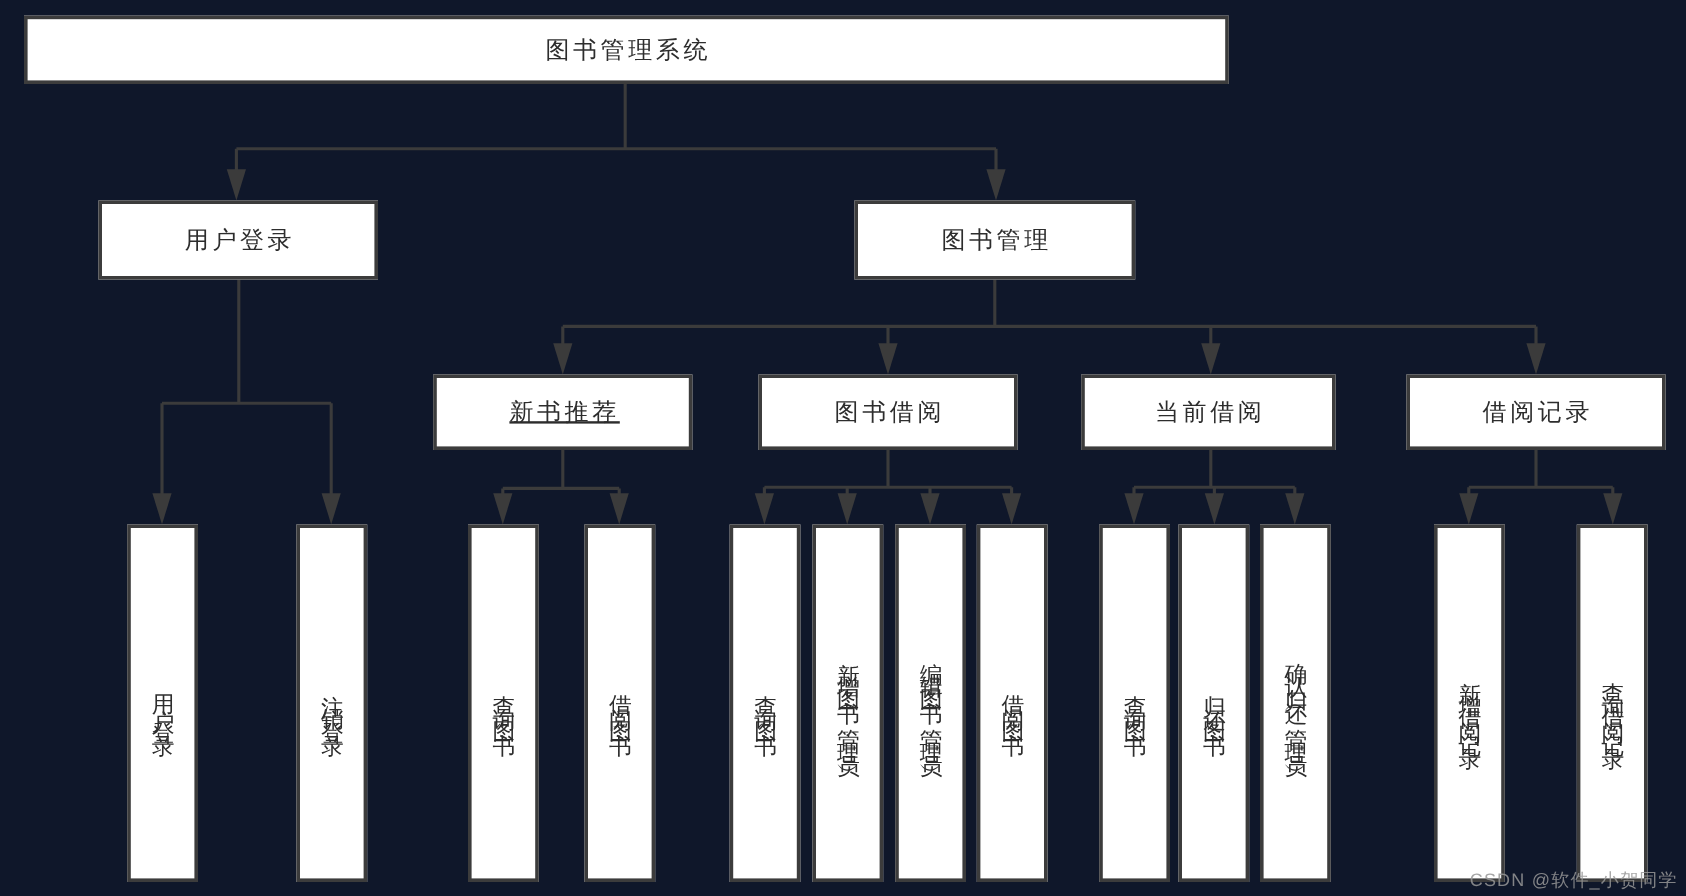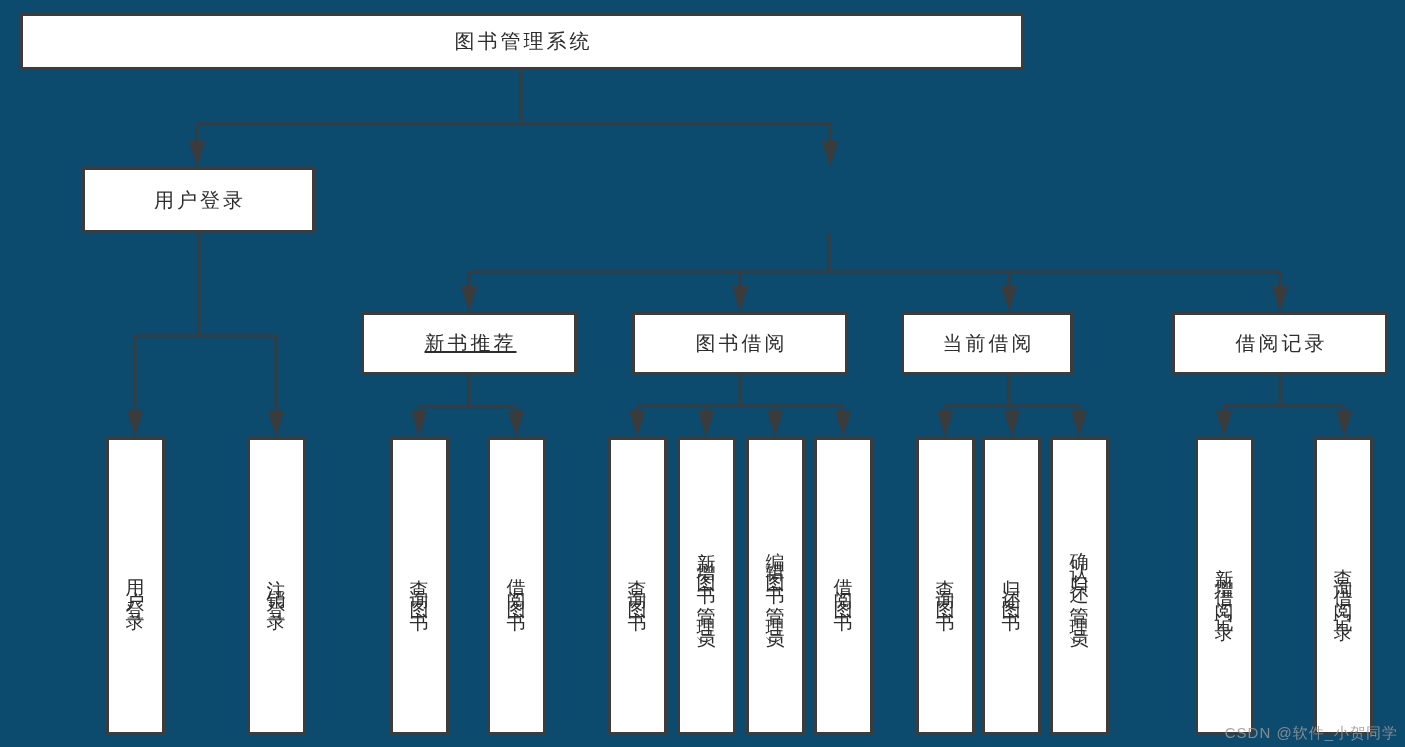--- a/index.html
+++ b/index.html
@@ -1,20 +1,20 @@
 <!DOCTYPE html>
 <html><head>
 <meta charset="utf-8">
 <style>
   html, body { margin: 0; padding: 0; background: #ffffff; }
   .canvas {
     position: relative;
     width: 1405px;
     height: 747px;
-    background: #0c4a6e;
+    background: #0f172a;
     font-family: "Liberation Sans", sans-serif;
     overflow: hidden;
   }
   .connectors { position: absolute; left: 0; top: 0; }
   .ln { fill: none; stroke: #3b3b3b; stroke-width: 2.6; }
   .ah { fill: #3b3b3b; stroke: none; }
   .box {
     position: absolute;
     box-sizing: border-box;
     background: #ffffff;
@@ -74,24 +74,25 @@
     <polygon class="ah" points="937,411 953,411 945,437"></polygon>
     <polygon class="ah" points="1004,411 1020,411 1012,437"></polygon>
     <polygon class="ah" points="1071,411 1087,411 1079,437"></polygon>
     <polygon class="ah" points="1216,411 1232,411 1224,437"></polygon>
     <polygon class="ah" points="1336,411 1352,411 1344,437"></polygon>
   </svg>
 
   <div class="box h" style="left:20px; top:13px; width:1004px; height:57px;">图书管理系统</div>
 
   <div class="box h" style="left:82px; top:167px; width:233px; height:66px;">用户登录</div>
+  <div class="box h" style="left:712px; top:167px; width:234px; height:66px;">图书管理</div>
 
   <div class="box h" style="left:361px; top:312px; width:216px; height:63px;text-decoration:underline;">新书推荐</div>
   <div class="box h" style="left:632px; top:312px; width:216px; height:63px;">图书借阅</div>
-  <div class="box h" style="left:901px; top:312px; width:172px; height:63px;">当前借阅</div>
+  <div class="box h" style="left:901px; top:312px; width:212px; height:63px;">当前借阅</div>
   <div class="box h" style="left:1172px; top:312px; width:216px; height:63px;">借阅记录</div>
 
   <div class="box v" style="left:106px; top:437px; width:59px; height:298px;">用户登录</div>
   <div class="box v" style="left:247px; top:437px; width:59px; height:298px;">注销登录</div>
 
   <div class="box v" style="left:390px; top:437px; width:59px; height:298px;">查询图书</div>
   <div class="box v" style="left:487px; top:437px; width:59px; height:298px;">借阅图书</div>
 
   <div class="box v" style="left:608px; top:437px; width:59px; height:298px;">查询图书</div>
   <div class="box v" style="left:677px; top:437px; width:59px; height:298px;">新增图书（管理员）</div>

